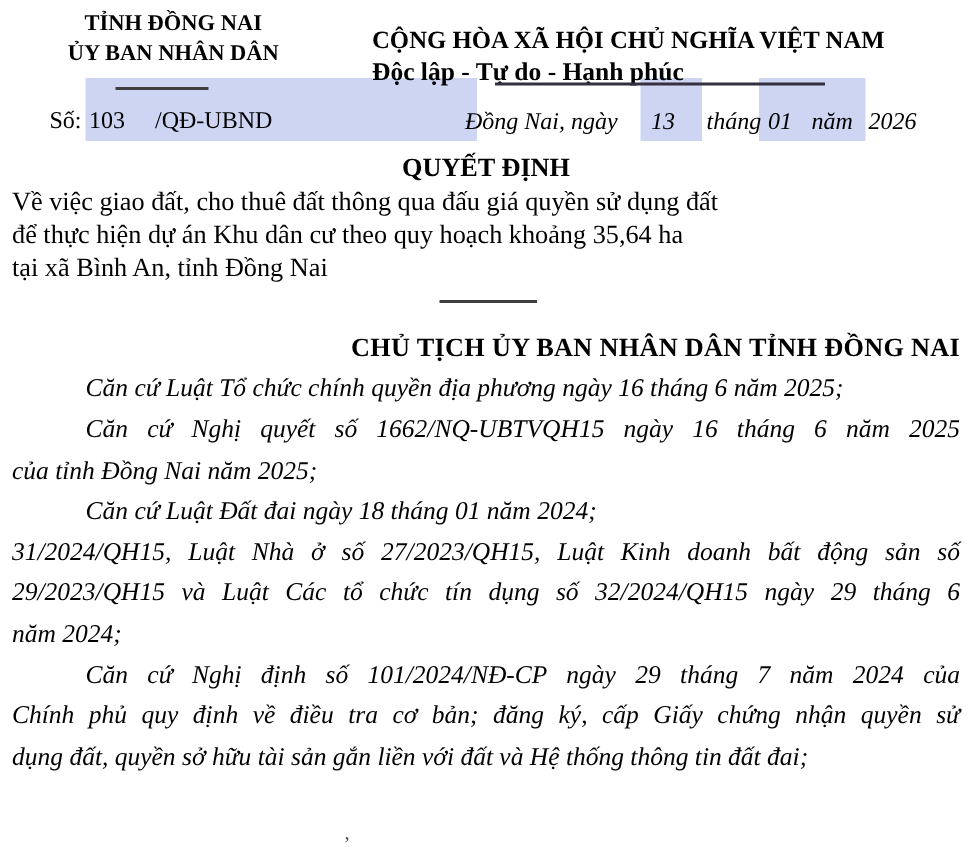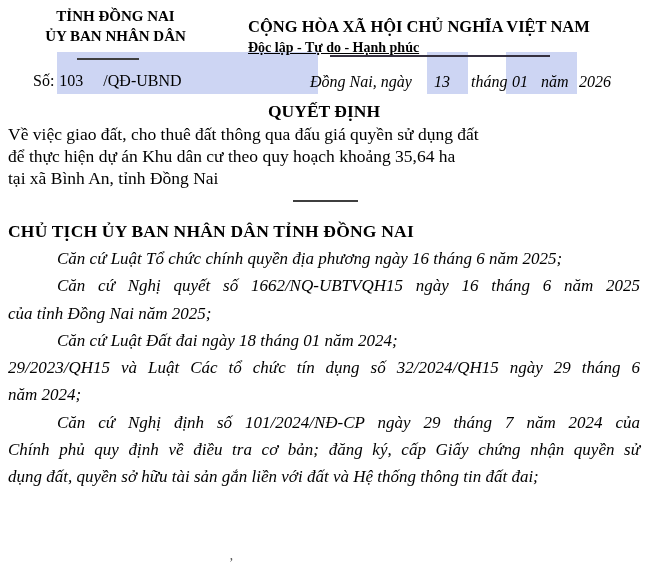--- a/index.html
+++ b/index.html
@@ -9,21 +9,21 @@
     background:#ffffff;
     overflow:hidden;
     font-family:"Liberation Serif","DejaVu Serif",serif;
     color:#000;
   }
   .abs{position:absolute;}
   
   .issuer{left:8px;top:6px;width:215px;text-align:center;font-weight:bold;font-size:15px;line-height:20px;z-index:2;}
   .motto{left:248px;top:16px;width:364px;text-align:left;font-weight:bold;z-index:2;}
   .motto-line1{font-size:16.5px;line-height:21px;}
-  .motto-line2{font-size:14px;line-height:22px;text-decoration:underline;}
+  .motto-line2{font-size:17px;line-height:22px;}
   
   .hl{background:var(--hl-color,#cdd5f3);z-index:0;}
   .hl-a{left:57px;top:52px;width:261px;height:42px;}
   .hl-c{left:427px;top:52px;width:41px;height:42px;}
   .hl-d{left:506px;top:52px;width:71px;height:42px;}
   
   .rule{z-index:3;}
   .issuer-divider{left:77px;top:58px;width:62px;height:2px;background:var(--rule-color,#3f3f3f);}
   .motto-divider{left:330px;top:55px;width:220px;height:2px;background:var(--rule2-color,#35303f);}
   .title-divider{left:293px;top:200px;width:65px;height:2px;background:var(--rule-color,#3f3f3f);}
@@ -35,21 +35,21 @@
   .dtok{top:71px;font-style:italic;font-size:16px;line-height:21px;z-index:2;white-space:nowrap;}
   .d-place{left:310px;}
   .d-day{left:434px;}
   .d-thang{left:471px;}
   .d-month{left:512px;}
   .d-nam{left:541px;font-style:italic;}
   .d-year{left:579px;}
   
   .doc-type{left:8px;top:101px;width:632px;text-align:center;font-weight:bold;font-size:17.5px;line-height:21px;z-index:2;}
   .subject{left:8px;top:123px;width:632px;text-align:left;font-weight:normal;font-size:17.5px;line-height:22px;z-index:2;}
-  .signatory{left:8px;top:220px;width:632px;text-align:left;font-weight:bold;font-size:17.5px;letter-spacing:.2px;line-height:22px;z-index:2;}
+  .signatory{left:8px;top:220px;width:632px;text-align:right;font-weight:bold;font-size:17.5px;letter-spacing:.2px;line-height:22px;z-index:2;}
   
   .body-text{left:8px;top:245px;width:632px;font-style:italic;font-size:17px;z-index:2;}
   .bline{height:27.3px;line-height:27.3px;text-align:justify;text-align-last:justify;}
   .bline.indent{padding-left:49px;}
   .bline.last{text-align-last:left;}
   .clip-hint{left:228px;top:556px;font-size:14px;color:#555;font-style:italic;z-index:2;}
 </style>
 </head>
 <body>
 
@@ -90,20 +90,21 @@
   </div>
   <div class="abs rule title-divider"></div>
 
   <div class="abs signatory">CHỦ TỊCH ỦY BAN NHÂN DÂN TỈNH ĐỒNG NAI</div>
 
   <div class="abs body-text">
       <div class="bline indent last">Căn cứ Luật Tổ chức chính quyền địa phương ngày 16 tháng 6 năm 2025;</div>
       <div class="bline indent">Căn cứ Nghị quyết số 1662/NQ-UBTVQH15 ngày 16 tháng 6 năm 2025</div>
       <div class="bline last">của tỉnh Đồng Nai năm 2025;</div>
       <div class="bline indent last">Căn cứ Luật Đất đai ngày 18 tháng 01 năm 2024;</div>
+      <div class="bline">31/2024/QH15, Luật Nhà ở số 27/2023/QH15, Luật Kinh doanh bất động sản số</div>
       <div class="bline">29/2023/QH15 và Luật Các tổ chức tín dụng số 32/2024/QH15 ngày 29 tháng 6</div>
       <div class="bline last">năm 2024;</div>
       <div class="bline indent">Căn cứ Nghị định số 101/2024/NĐ-CP ngày 29 tháng 7 năm 2024 của</div>
       <div class="bline">Chính phủ quy định về điều tra cơ bản; đăng ký, cấp Giấy chứng nhận quyền sử</div>
       <div class="bline last">dụng đất, quyền sở hữu tài sản gắn liền với đất và Hệ thống thông tin đất đai;</div>
     </div>
 
   <span class="abs clip-hint">’</span>
 
 </div>

